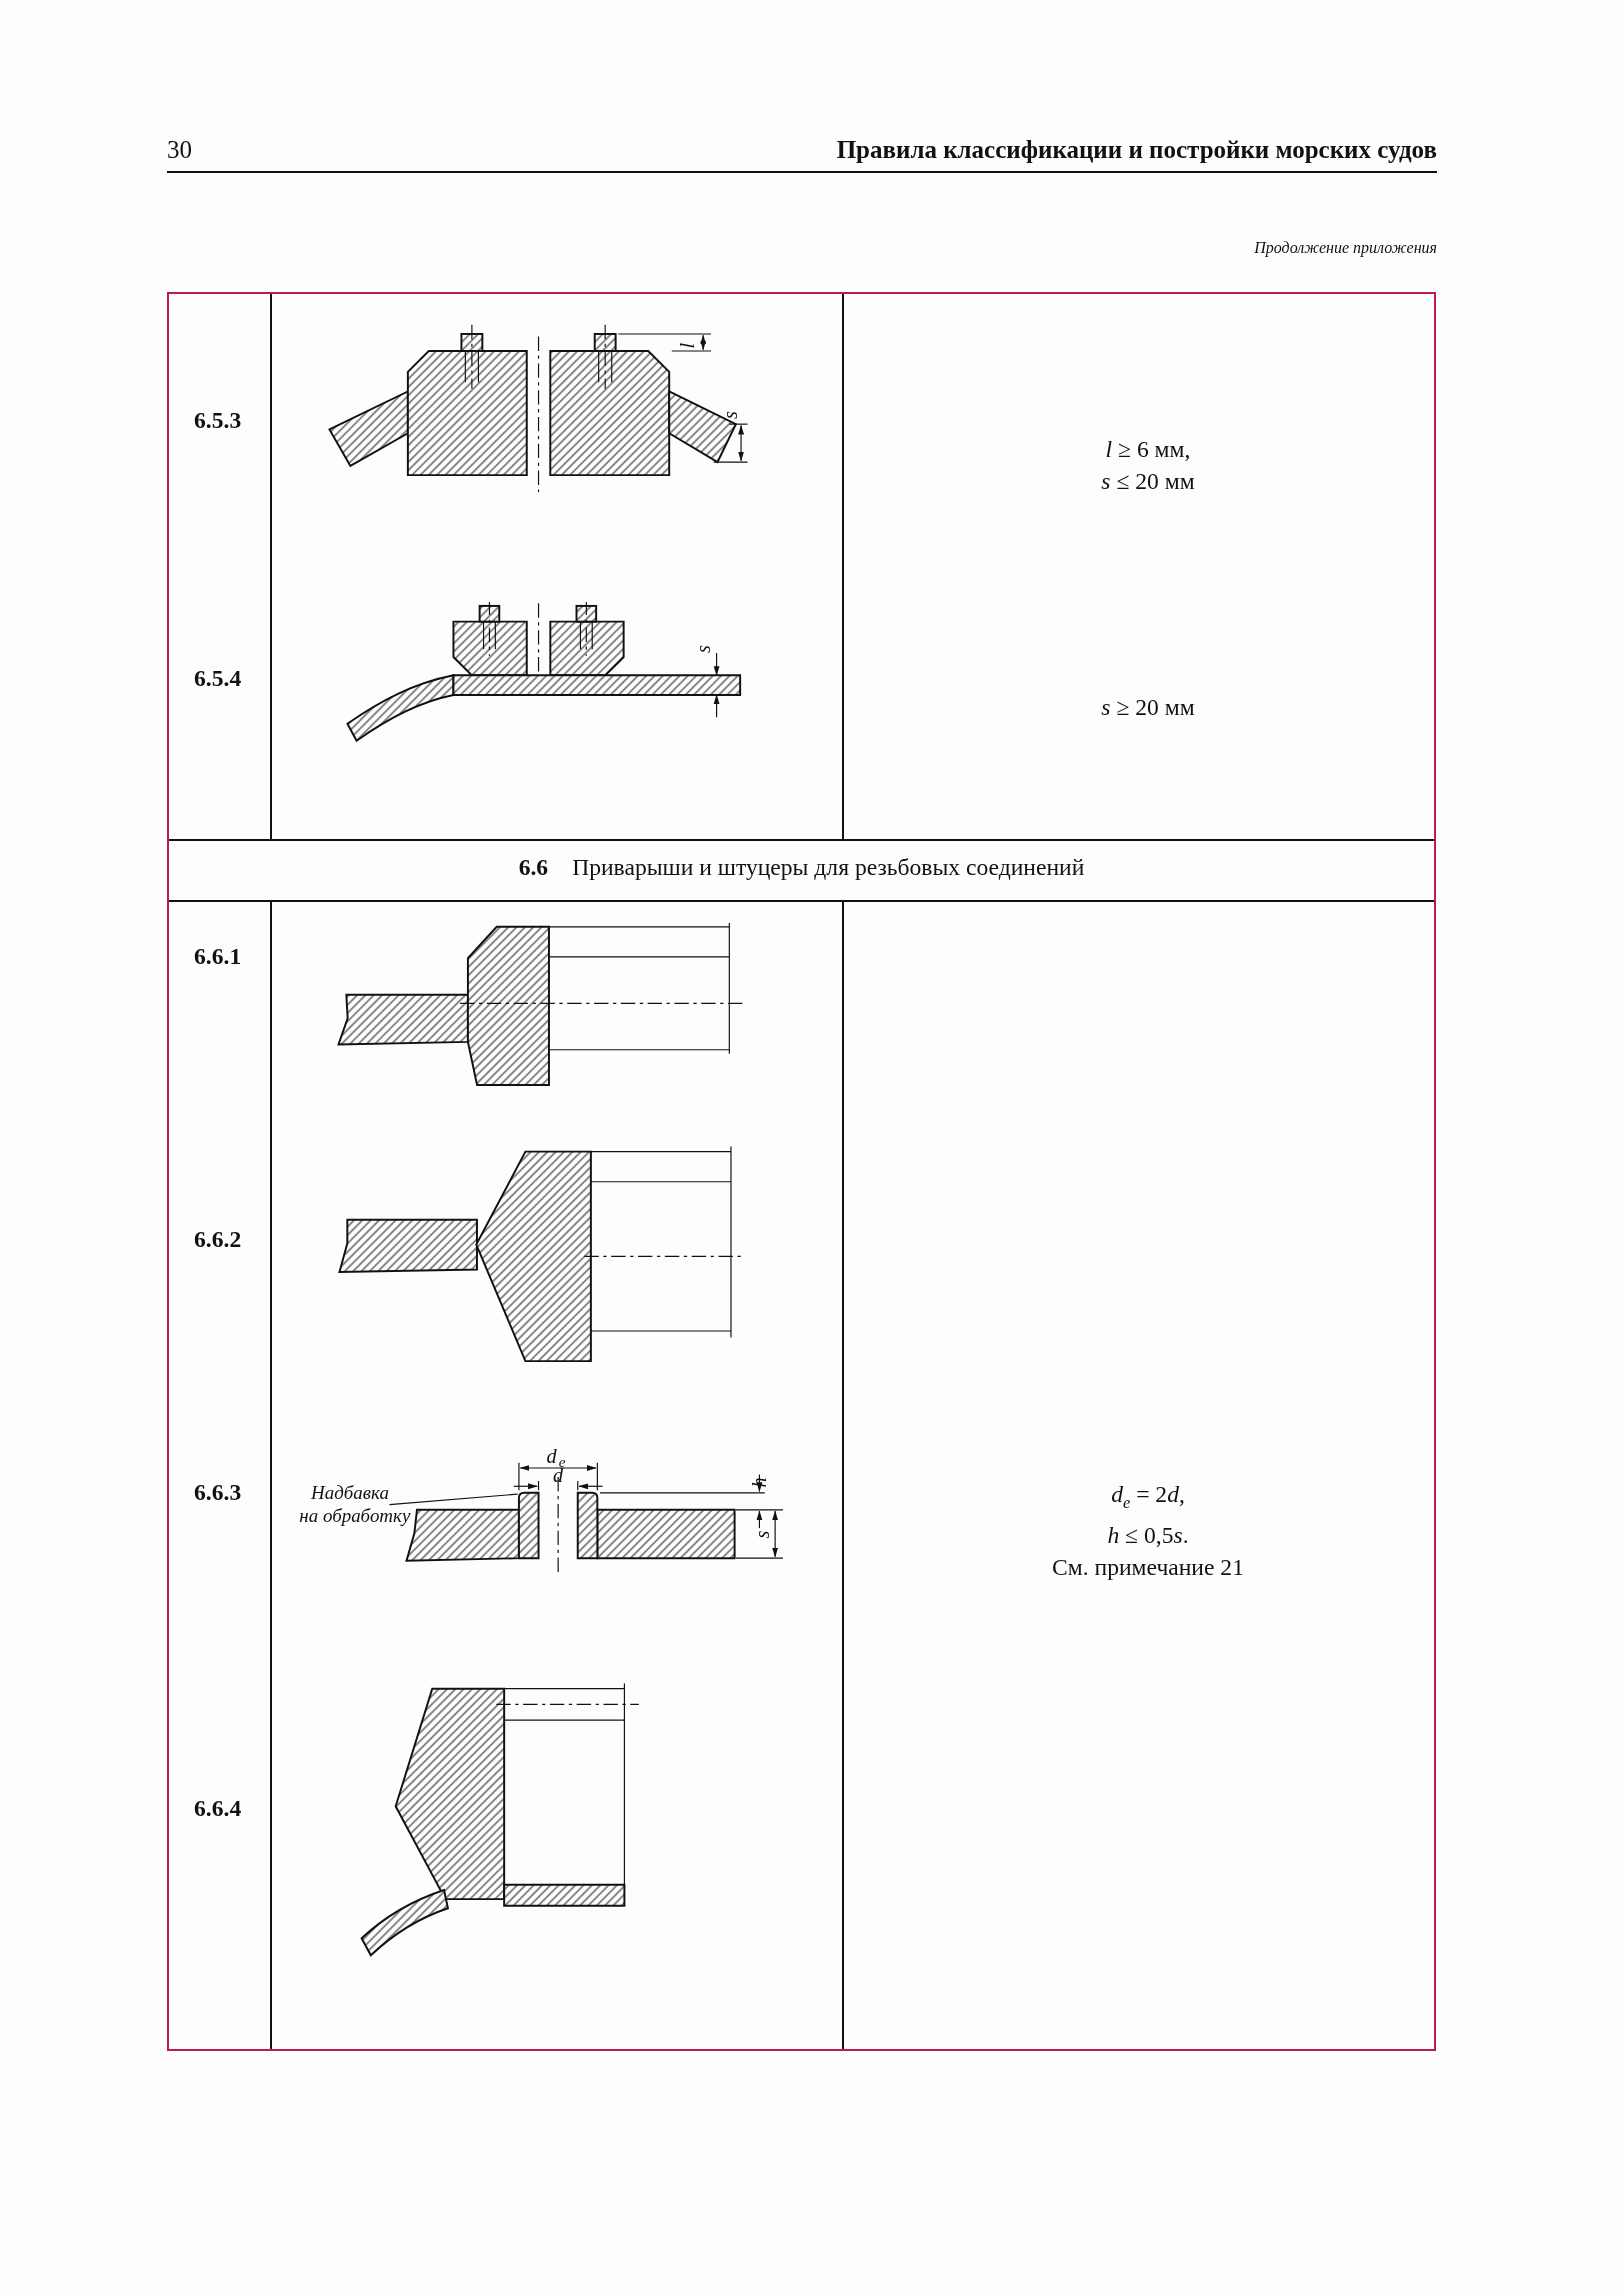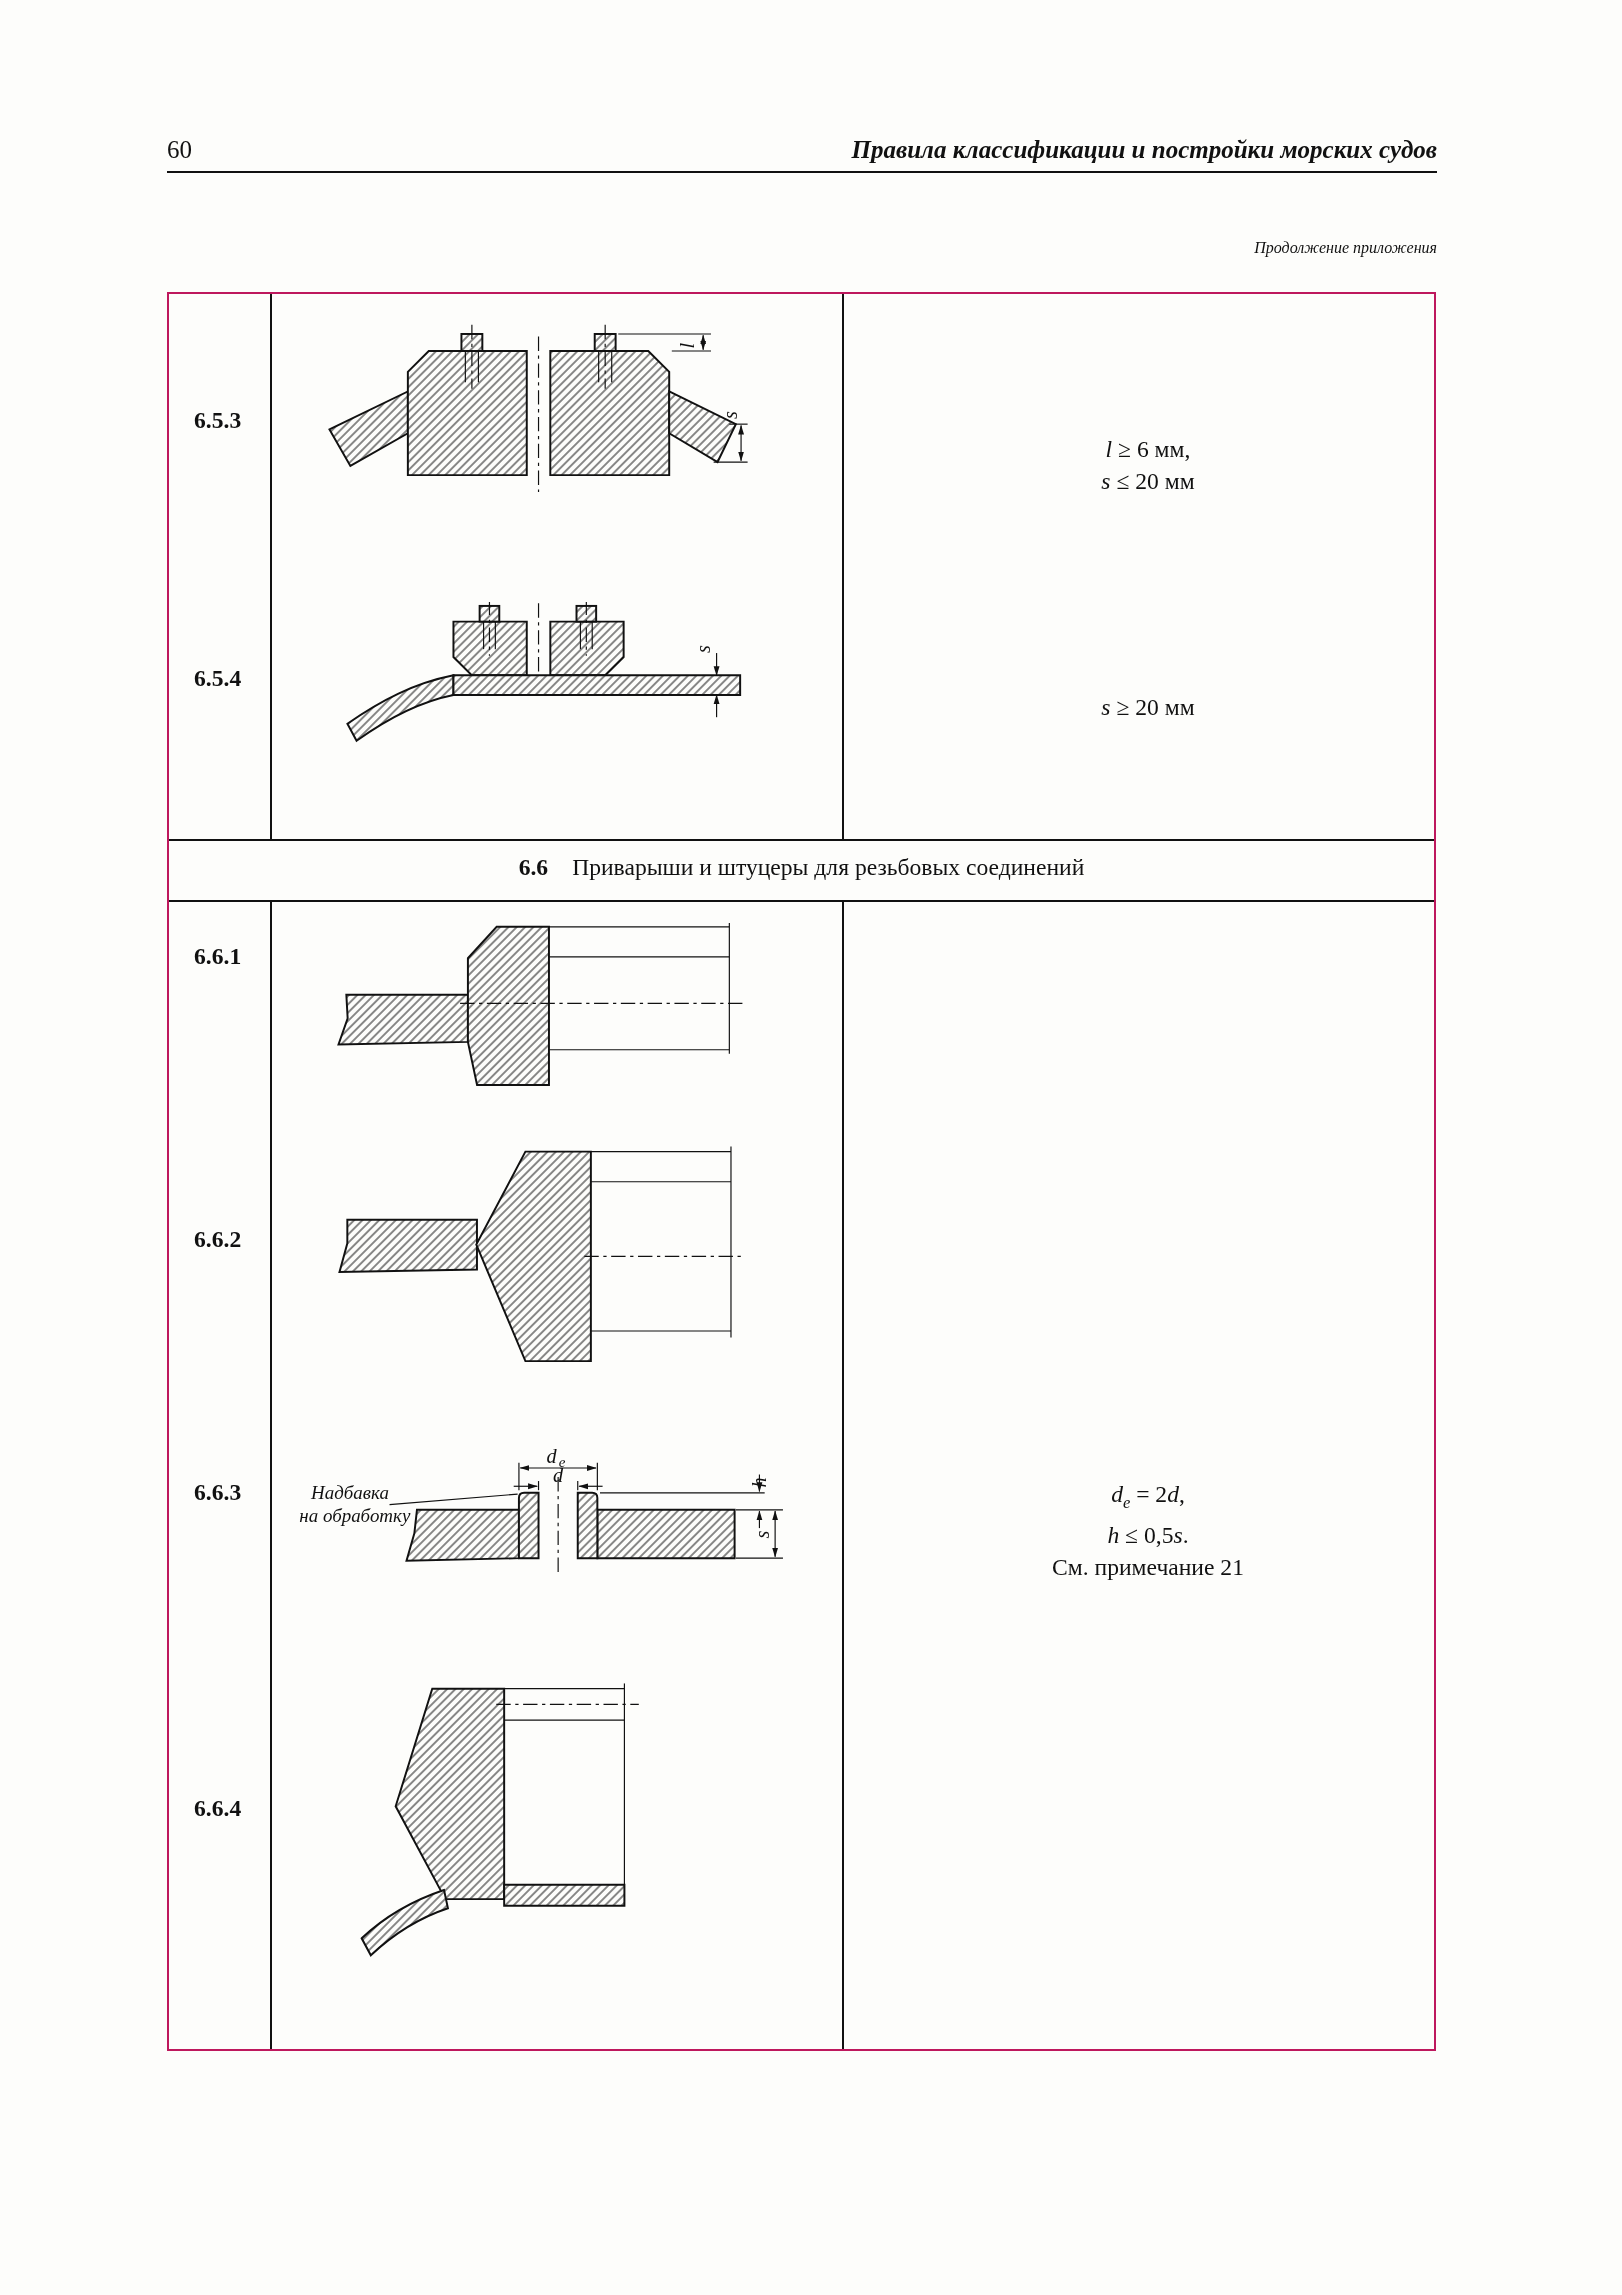--- a/index.html
+++ b/index.html
@@ -7,21 +7,21 @@
   .page {
     position:relative; width:1623px; height:2295px;
     background:#fdfdfb; font-family:"Liberation Serif", serif; color:#111;
     overflow:hidden;
   }
   .running-head {
     position:absolute; left:167px; right:186px; top:136px;
     display:flex; justify-content:space-between; align-items:baseline;
     font-size:25px;
   }
-  .head-title { font-weight:bold; font-style:italic; }
+  .head-title { font-weight:bold; }
   .head-rule { position:absolute; left:167px; right:186px; top:171px; height:2px; background:#111; }
   .continuation { position:absolute; right:186px; top:239px; font-style:italic; font-size:16px; }
 
   .table {
     position:absolute; left:167px; top:292px; width:1269px; height:1759px;
     border:2px solid #be185d;
   }
   .vline, .hline { position:absolute; background:#111; }
   .v1a { left:101px;  top:0;     width:2px; height:545px; }
   .v2a { left:673px; top:0;     width:2px; height:545px; }
@@ -59,21 +59,21 @@
     </pattern>
     <marker id="arr" markerWidth="15" markerHeight="11" refX="14" refY="5.5" orient="auto-start-reverse" markerUnits="userSpaceOnUse">
       <path d="M0,1 L15,5.5 L0,10 Z" fill="#111"></path>
     </marker>
   </defs>
 </svg>
 
 <div class="page">
 
   <div class="running-head">
-    <span class="page-num">60</span>
+    <span class="page-num">30</span>
     <span class="head-title">Правила классификации и постройки морских судов</span>
   </div>
   <div class="head-rule"></div>
   <div class="continuation">Продолжение приложения</div>
 
   <div class="table">
 
     <div class="vline v1a"></div>
     <div class="vline v2a"></div>
     <div class="vline v1b"></div>

